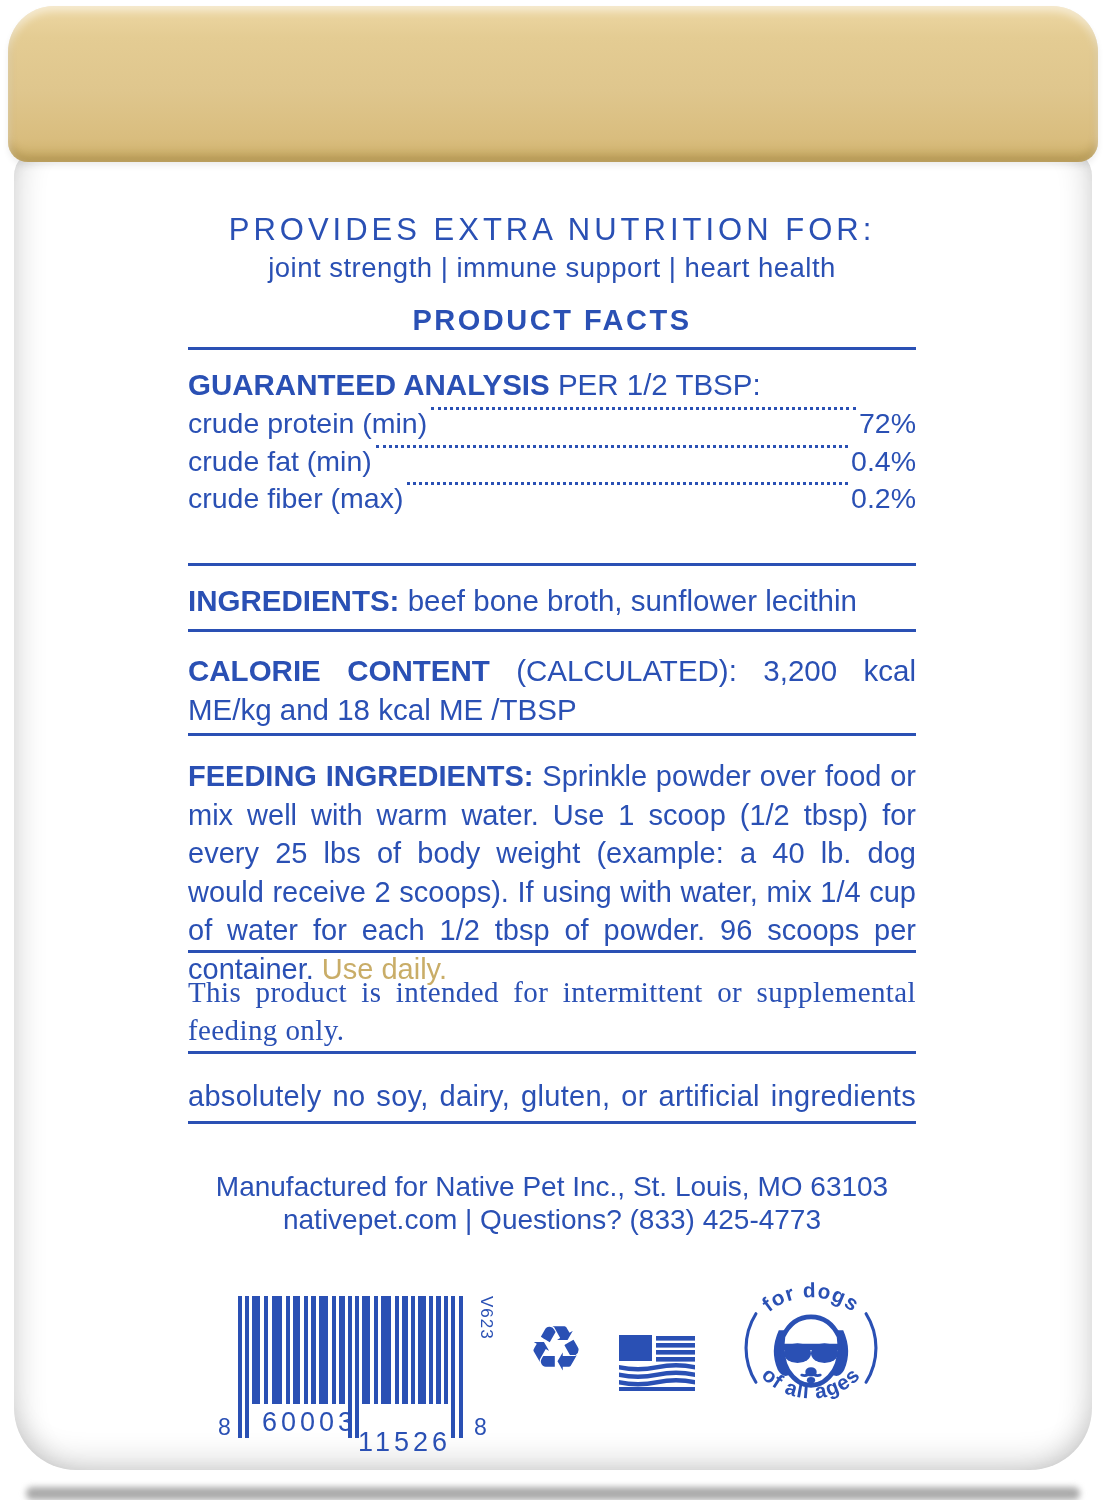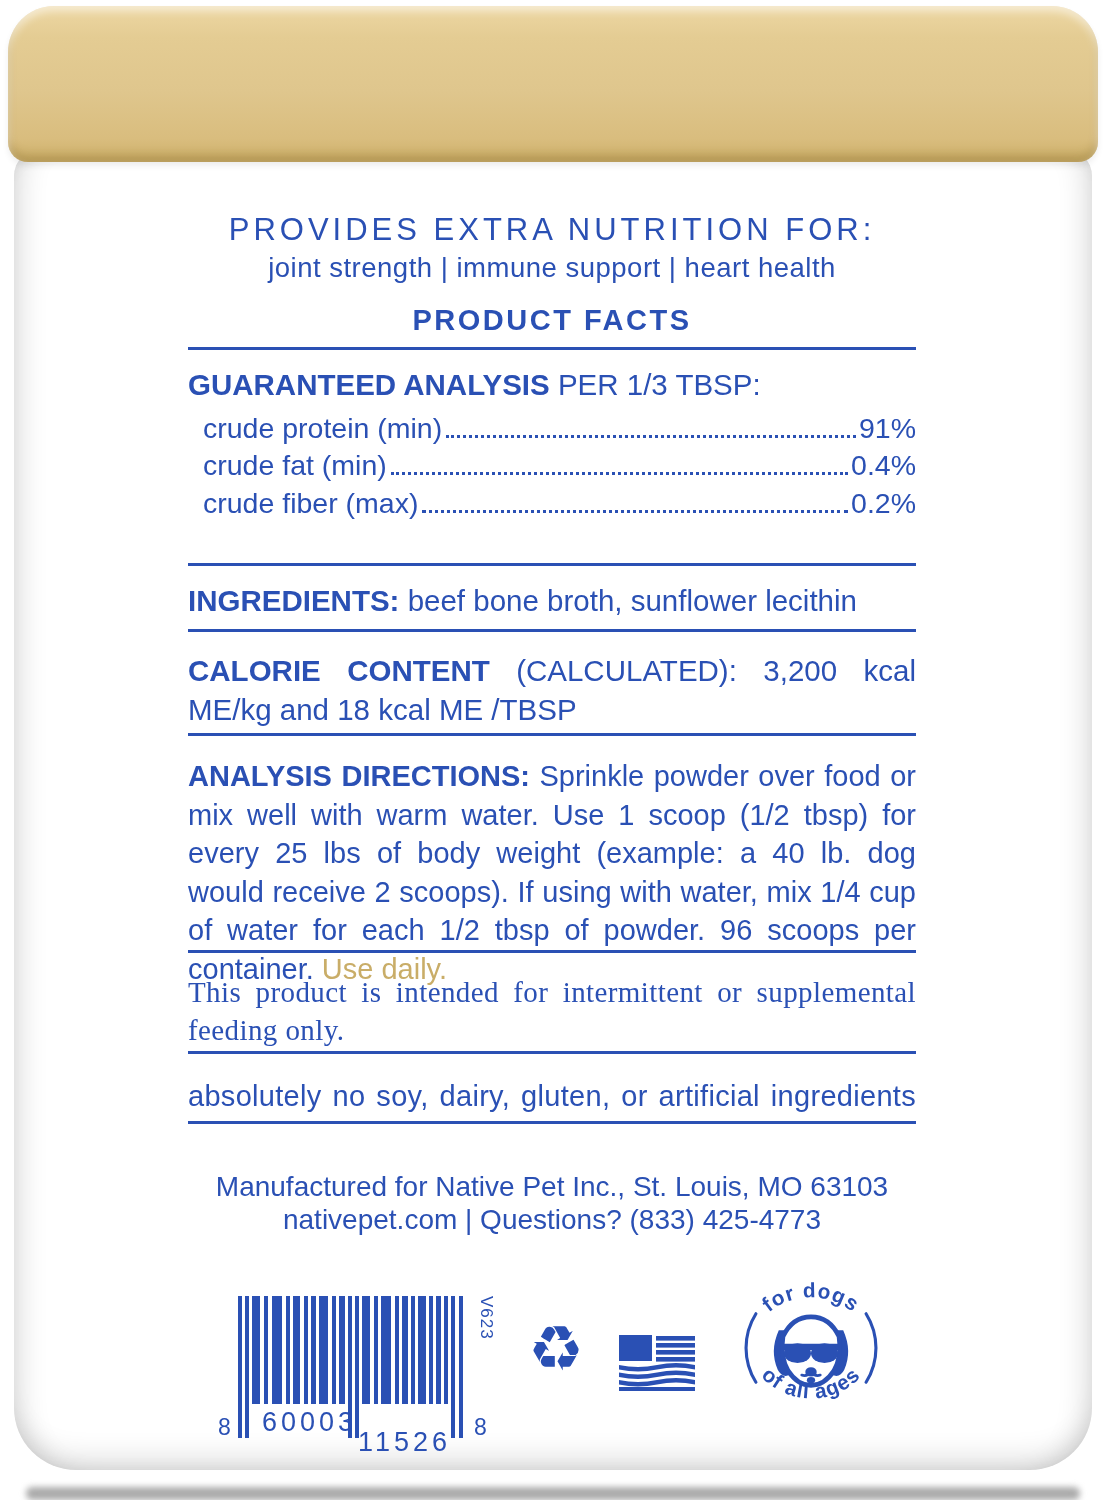--- a/index.html
+++ b/index.html
@@ -39,21 +39,21 @@
   .rule{position:absolute;left:0;width:100%;border-top:3px solid var(--blue);height:0;}
   .r1{top:347px}.r2{top:563px}.r3{top:629px}.r4{top:733px}.r5{top:950px}.r6{top:1051px}.r7{top:1121px}
 
   .hdr-title{top:212px;text-align:center;font-size:31px;letter-spacing:4px;font-weight:500;}
   .hdr-sub{top:252px;text-align:center;font-size:27.5px;font-weight:400;letter-spacing:.5px;}
   .panel-title{top:304px;text-align:center;font-size:29px;font-weight:700;letter-spacing:2.5px;}
 
   .ga-head{top:368px;font-size:29.5px;}
   .b{font-weight:700;}
   .ga-rows{top:407px;}
-  .ga-row{display:flex;align-items:flex-end;height:37.5px;font-size:28.5px;margin-left:15px;}
+  .ga-row{display:flex;align-items:flex-start;height:37.5px;font-size:28.5px;}
   .ga-name{flex:0 0 auto;}
   .ga-dots{flex:1 1 auto;border-bottom:3.2px dotted var(--blue);margin:0 3px 7px 4px;}
   .ga-val{flex:0 0 auto;}
 
   .ingredients{top:584px;font-size:29.5px;}
   .calorie{top:651px;font-size:29.5px;line-height:39px;text-align:justify;}
   .feeding{top:757px;font-size:29px;line-height:38.6px;text-align:justify;}
   .tan-text{color:var(--tan-accent);}
   .note{top:973px;font-size:29px;line-height:38px;text-align:justify;letter-spacing:.4px;font-family:Liberation Serif, serif;}
   .freefrom{top:1080px;font-size:29px;text-align:justify;text-align-last:justify;letter-spacing:.3px;}
@@ -92,27 +92,27 @@
   <div class="lid"></div>
 
   <div class="label">
 
     <div class="block hdr-sub">joint strength | immune support | heart health</div>
     <div class="block hdr-title">PROVIDES EXTRA NUTRITION FOR:</div>
     <div class="block panel-title">PRODUCT FACTS</div>
 
     <div class="rule r1"></div>
 
-    <div class="block ga-head"><span class="b">GUARANTEED ANALYSIS</span><span> PER 1/3 TBSP:</span></div>
+    <div class="block ga-head"><span class="b">GUARANTEED ANALYSIS</span><span> PER 1/2 TBSP:</span></div>
 
     <div class="block ga-rows">
       <div class="ga-row">
         <span class="ga-name">crude protein (min)</span>
         <span class="ga-dots"></span>
-        <span class="ga-val">91%</span>
+        <span class="ga-val">72%</span>
       </div>
       <div class="ga-row">
         <span class="ga-name">crude fat (min)</span>
         <span class="ga-dots"></span>
         <span class="ga-val">0.4%</span>
       </div>
       <div class="ga-row">
         <span class="ga-name">crude fiber (max)</span>
         <span class="ga-dots"></span>
         <span class="ga-val">0.2%</span>
@@ -122,21 +122,21 @@
     <div class="rule r2"></div>
 
     <div class="block ingredients"><span class="b">INGREDIENTS:</span><span> beef bone broth, sunflower lecithin</span></div>
 
     <div class="rule r3"></div>
 
     <div class="block calorie"><span class="b">CALORIE CONTENT</span><span> (CALCULATED): 3,200 kcal ME/kg and 18 kcal ME /TBSP</span></div>
 
     <div class="rule r4"></div>
 
-    <div class="block feeding"><span class="b">ANALYSIS DIRECTIONS:</span><span> Sprinkle powder over food or mix well with warm water. Use 1 scoop (1/2 tbsp) for every 25 lbs of body weight (example: a 40 lb. dog would receive 2 scoops). If using with water, mix 1/4 cup of water for each 1/2 tbsp of powder. 96 scoops per container. </span><span class="tan-text">Use daily.</span></div>
+    <div class="block feeding"><span class="b">FEEDING INGREDIENTS:</span><span> Sprinkle powder over food or mix well with warm water. Use 1 scoop (1/2 tbsp) for every 25 lbs of body weight (example: a 40 lb. dog would receive 2 scoops). If using with water, mix 1/4 cup of water for each 1/2 tbsp of powder. 96 scoops per container. </span><span class="tan-text">Use daily.</span></div>
 
     <div class="rule r5"></div>
 
     <div class="block note">This product is intended for intermittent or supplemental feeding only.</div>
 
     <div class="rule r6"></div>
 
     <div class="block freefrom">absolutely no soy, dairy, gluten, or artificial ingredients</div>
 
     <div class="rule r7"></div>

